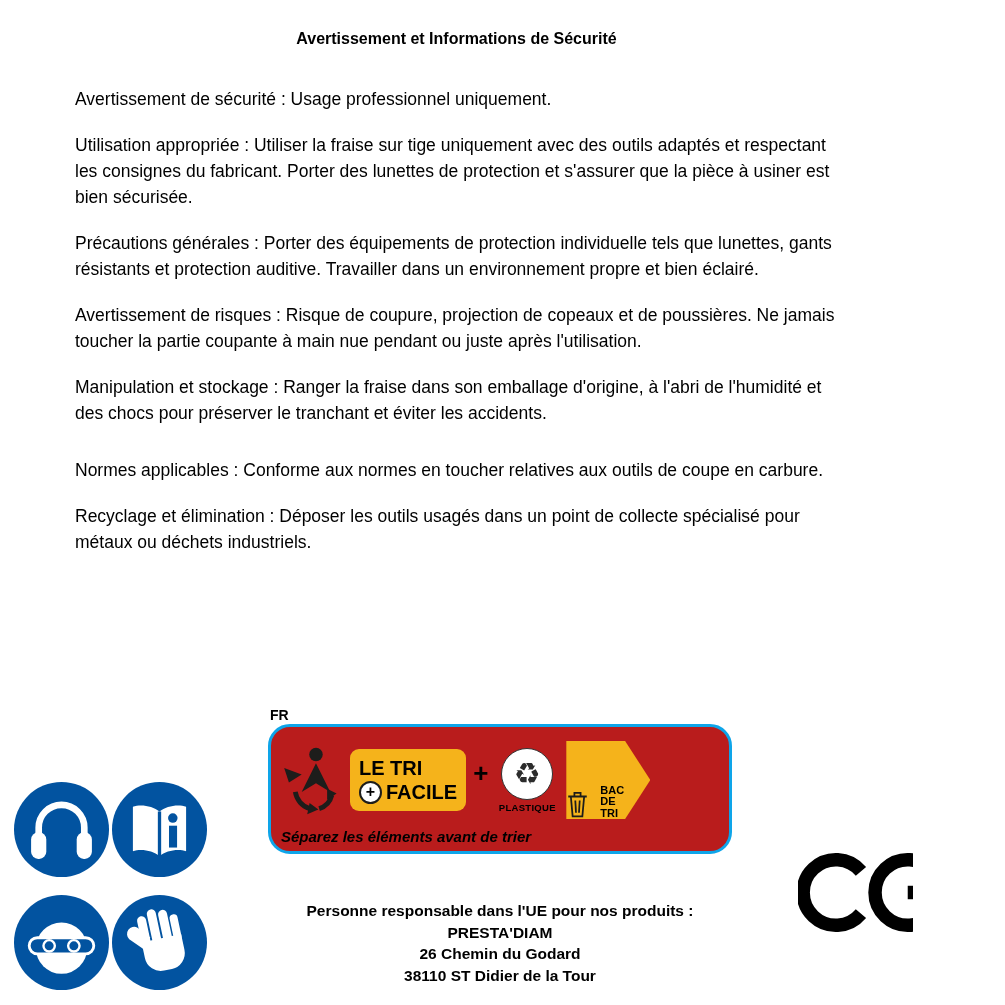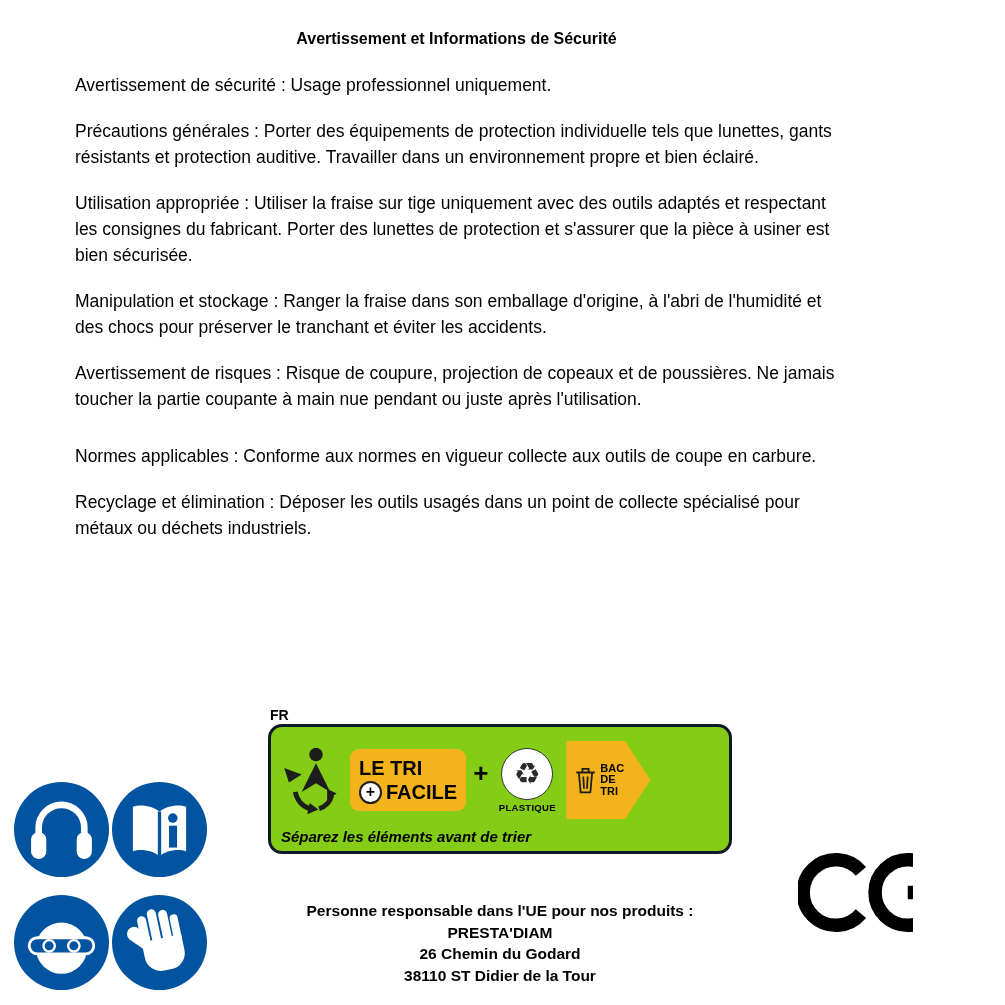--- a/index.html
+++ b/index.html
@@ -6,39 +6,39 @@
   .page{
     position:relative;width:913px;height:1005px;background:#ffffff;
     font-family:"Liberation Sans","DejaVu Sans",sans-serif;color:#000;
     overflow:hidden;
   }
   .title{
     position:absolute;top:30px;left:0;width:100%;
     text-align:center;font-size:16px;font-weight:700;margin:0;
   }
   .content{
-    position:absolute;top:72px;left:75px;right:60px;
+    position:absolute;top:86px;left:75px;right:60px;
     font-size:17.5px;line-height:26px;
   }
   .content p{margin:0 0 20px 0;}
   .content p.extra-gap{margin-top:31px;}
 
   
   .pictograms{
     position:absolute;left:14px;top:782px;
     display:grid;grid-template-columns:95px 95px;column-gap:3px;row-gap:18px;
   }
   .picto{width:95px;height:95px;display:block;}
 
   
   .fr-label{position:absolute;left:270px;top:707px;font-size:14px;font-weight:700;}
   .info-tri{
     position:absolute;left:268px;top:724px;width:464px;height:130px;
-    box-sizing:border-box;border:3px solid #0f172a;border-radius:14px;
-    background:#84cc16;padding:7px 10px 4px 10px;
+    box-sizing:border-box;border:3px solid #0ea5e9;border-radius:22px;
+    background:#b91c1c;padding:7px 10px 4px 10px;
     display:flex;flex-direction:column;
   }
   .tri-row{display:flex;align-items:center;gap:7px;flex:1;}
   .triman{flex:0 0 auto;}
   .tri-facile{
     background:#f5b31b;border-radius:9px;padding:7px 9px;
     font-weight:800;font-size:20px;line-height:24px;white-space:nowrap;
   }
   .tri-line2{display:flex;align-items:center;gap:4px;}
   .plus-circle{
@@ -50,21 +50,21 @@
   .material-circle{
     width:50px;height:50px;border-radius:50%;border:1.5px solid #333;background:#fff;
     display:flex;align-items:center;justify-content:center;
   }
   .material-label{font-size:9.5px;font-weight:700;letter-spacing:.3px;margin-top:2px;}
   .recycle-glyph{font-family:"DejaVu Sans",sans-serif;font-size:30px;line-height:1;color:#2b2b2b;}
   .plus-sep{font-size:26px;font-weight:700;margin-bottom:14px;}
   .bin-arrow{
     width:84px;height:78px;background:#f5b31b;
     clip-path:polygon(0 0,70% 0,100% 50%,70% 100%,0 100%);
-    display:flex;align-items:center;gap:3px;padding-left:8px;box-sizing:border-box;
+    display:flex;align-items:flex-end;gap:11px;padding-left:0;box-sizing:border-box;
     flex:0 0 auto;
   }
   .bin-text{font-size:11px;font-weight:800;line-height:11.5px;}
   .tagline{
     font-size:15px;font-weight:700;font-style:italic;
     text-align:left;padding:2px 12px 2px 0;
   }
 
   
   .responsible{
@@ -77,25 +77,25 @@
 </style>
 </head>
 <body>
 
 <div class="page">
 
   <h1 class="title">Avertissement et Informations de Sécurité</h1>
 
   <div class="content">
     <p>Avertissement de sécurité : Usage professionnel uniquement.</p>
+    <p>Utilisation appropriée : Utiliser la fraise sur tige uniquement avec des outils adaptés et respectant les consignes du fabricant. Porter des lunettes de protection et s'assurer que la pièce à usiner est bien sécurisée.</p>
     <p>Précautions générales : Porter des équipements de protection individuelle tels que lunettes, gants résistants et protection auditive. Travailler dans un environnement propre et bien éclairé.</p>
-    <p>Utilisation appropriée : Utiliser la fraise sur tige uniquement avec des outils adaptés et respectant les consignes du fabricant. Porter des lunettes de protection et s'assurer que la pièce à usiner est bien sécurisée.</p>
+    <p>Avertissement de risques : Risque de coupure, projection de copeaux et de poussières. Ne jamais toucher la partie coupante à main nue pendant ou juste après l'utilisation.</p>
     <p>Manipulation et stockage : Ranger la fraise dans son emballage d'origine, à l'abri de l'humidité et des chocs pour préserver le tranchant et éviter les accidents.</p>
-    <p>Avertissement de risques : Risque de coupure, projection de copeaux et de poussières. Ne jamais toucher la partie coupante à main nue pendant ou juste après l'utilisation.</p>
-    <p class="extra-gap">Normes applicables : Conforme aux normes en vigueur collecte aux outils de coupe en carbure.</p>
+    <p class="extra-gap">Normes applicables : Conforme aux normes en toucher relatives aux outils de coupe en carbure.</p>
     <p>Recyclage et élimination : Déposer les outils usagés dans un point de collecte spécialisé pour métaux ou déchets industriels.</p>
   </div>
 
   <div class="pictograms">
     <svg class="picto" viewBox="0 0 100 100">
       <circle cx="50" cy="50" r="50" fill="#0253a0"></circle>
       <path d="M26 62 V48 a24 24 0 0 1 48 0 V62" fill="none" stroke="#fff" stroke-width="7"></path>
       <rect x="18" y="53" width="16" height="28" rx="7.5" fill="#fff"></rect>
       <rect x="66" y="53" width="16" height="28" rx="7.5" fill="#fff"></rect>
     </svg>

